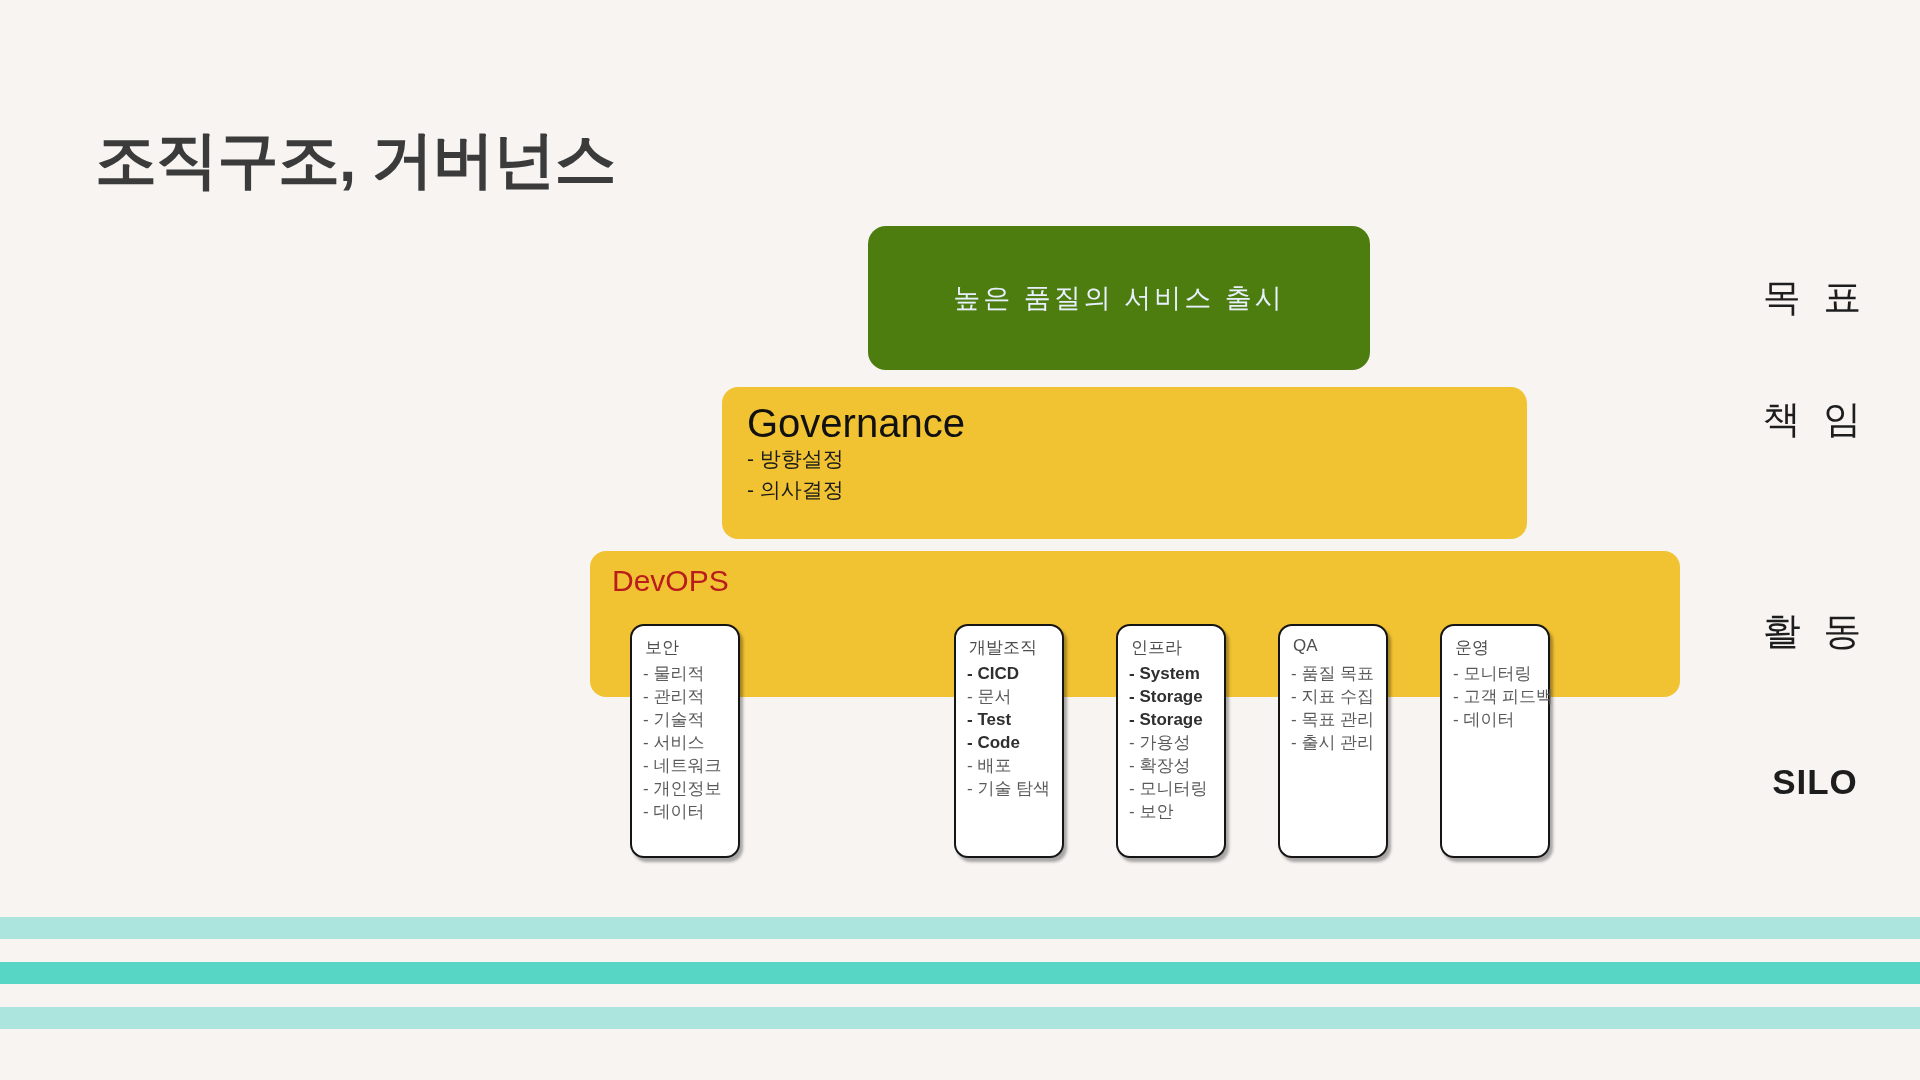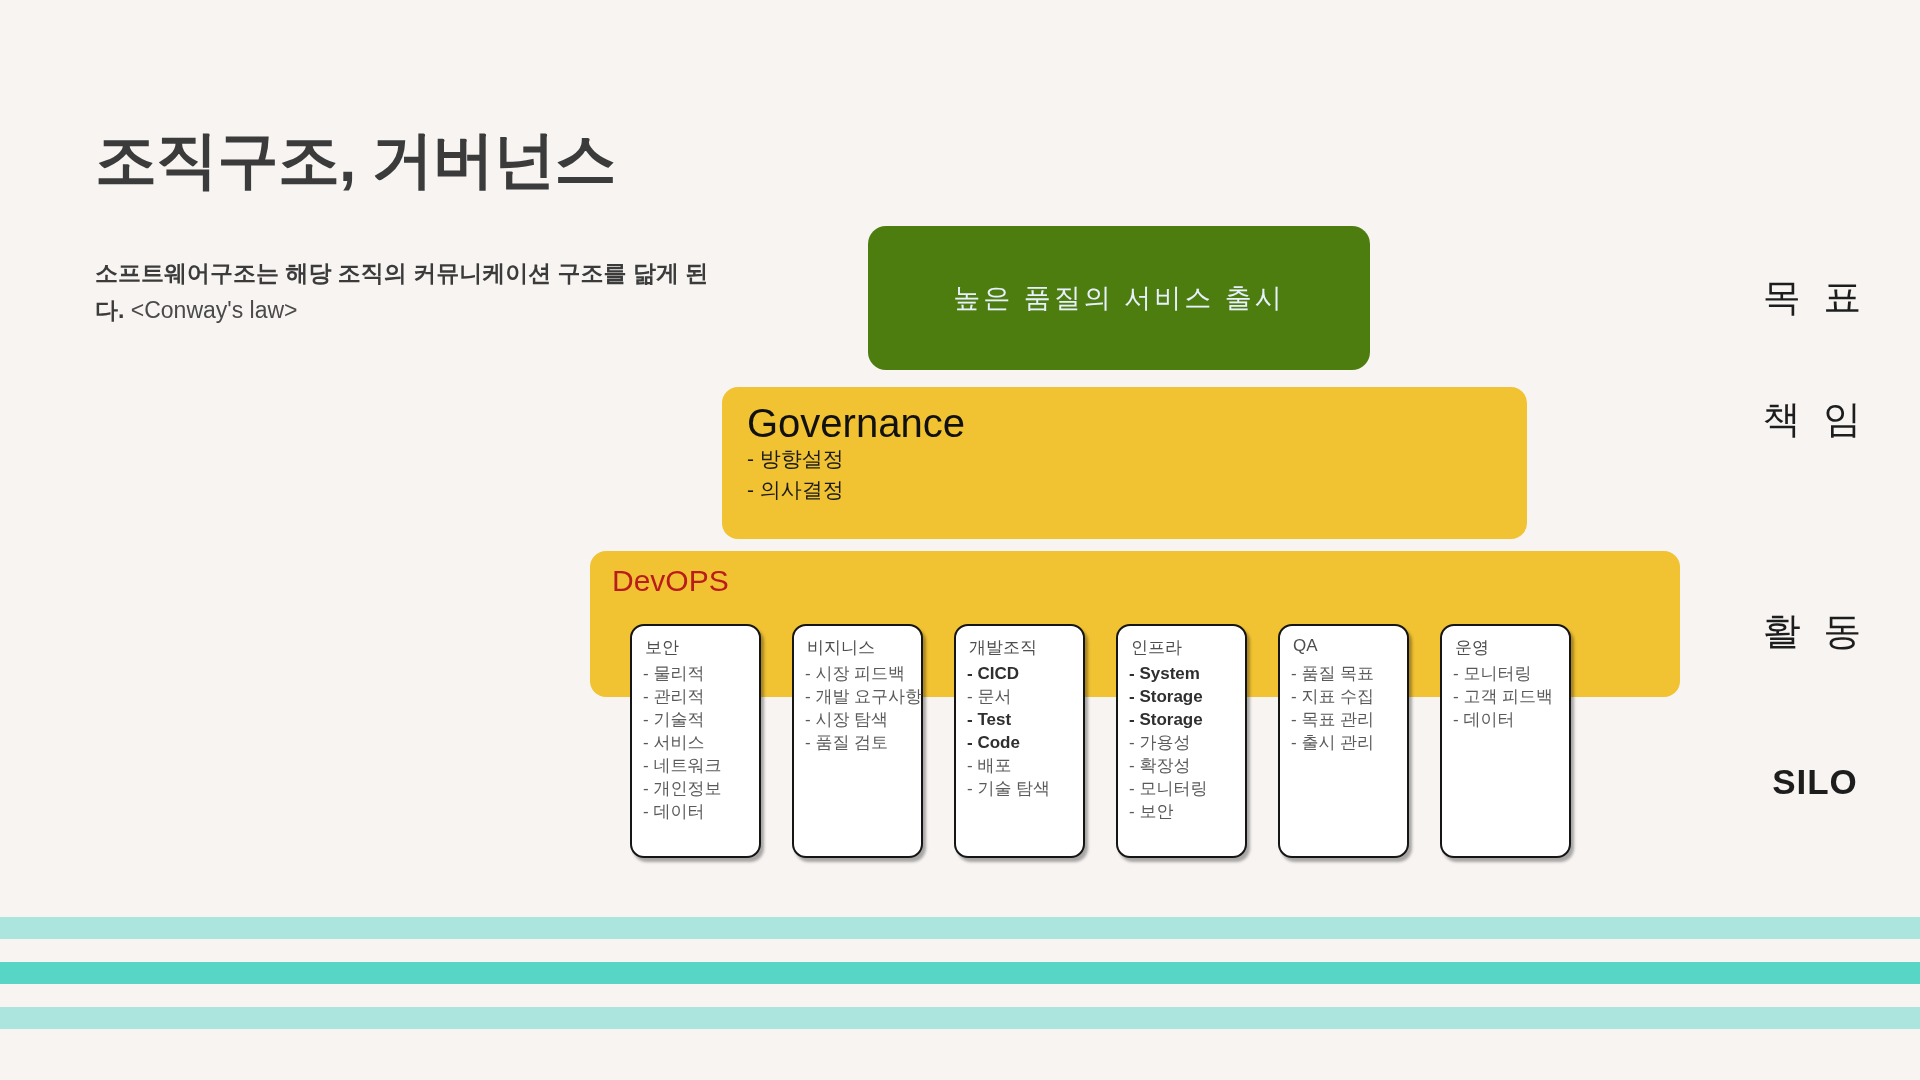--- a/index.html
+++ b/index.html
@@ -113,21 +113,21 @@
   .cards {
     position: absolute;
     left: 630px;
     top: 624px;
     width: 1020px;
     height: 240px;
   }
   .card {
     position: absolute;
     top: 0;
-    width: 131px;
+    width: 110px;
     height: 234px;
     background: #ffffff;
     border: 2.5px solid #151515;
     border-radius: 14px;
     box-shadow: 3px 4px 3px rgba(0,0,0,0.32);
     box-sizing: border-box;
   }
   .card .card-title {
     position: absolute;
     left: 13px;
@@ -179,21 +179,20 @@
   .stripe-1 { top: 917px;  background: #abe5de; }
   .stripe-2 { top: 962px;  background: #57d6c6; }
   .stripe-3 { top: 1007px; background: #abe5de; }
 </style>
 </head>
 <body>
 
 <div class="slide">
 
   <div class="title">조직구조, 거버넌스</div>
-  <div class="subtitle"><span class="strong">소프트웨어구조는 해당 조직의 커뮤니케이션 구조를 닮게 된다.</span> <span class="law">&lt;Conway's law&gt;</span></div>
 
   <div class="goal-box">
     <span class="goal-text">높은 품질의 서비스 출시</span>
   </div>
 
   <div class="gov-box">
     <div class="gov-title">Governance</div>
     <div class="gov-list">
       <div>- 방향설정</div>
       <div>- 의사결정</div>
@@ -210,29 +209,20 @@
       <div class="card-list">
           <div>- 물리적</div>
           <div>- 관리적</div>
           <div>- 기술적</div>
           <div>- 서비스</div>
           <div>- 네트워크</div>
           <div>- 개인정보</div>
           <div>- 데이터</div>
         </div>
     </div>
-    <div class="card" style="left:162px;">
-      <div class="card-title">비지니스</div>
-      <div class="card-list">
-          <div>- 시장 피드백</div>
-          <div>- 개발 요구사항</div>
-          <div>- 시장 탐색</div>
-          <div>- 품질 검토</div>
-        </div>
-    </div>
     <div class="card" style="left:324px;">
       <div class="card-title">개발조직</div>
       <div class="card-list">
           <div class="bold">- CICD</div>
           <div>- 문서</div>
           <div class="bold">- Test</div>
           <div class="bold">- Code</div>
           <div>- 배포</div>
           <div>- 기술 탐색</div>
         </div>

